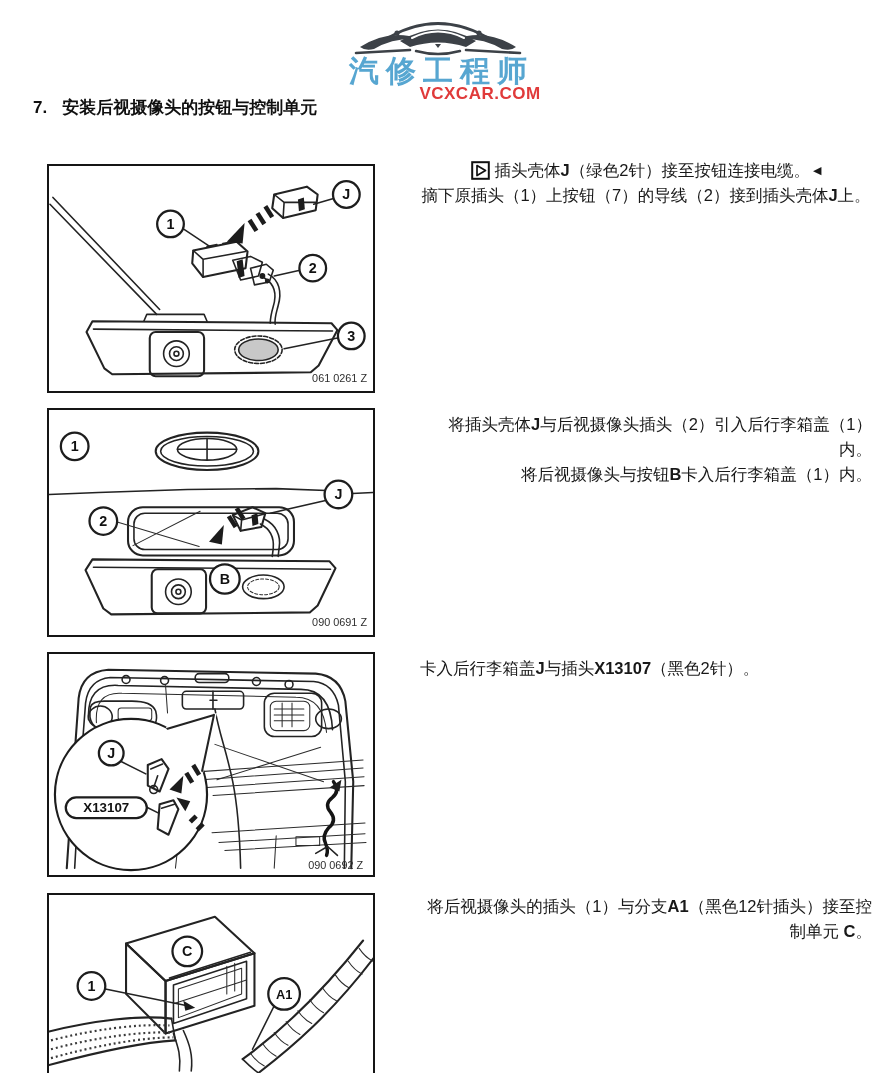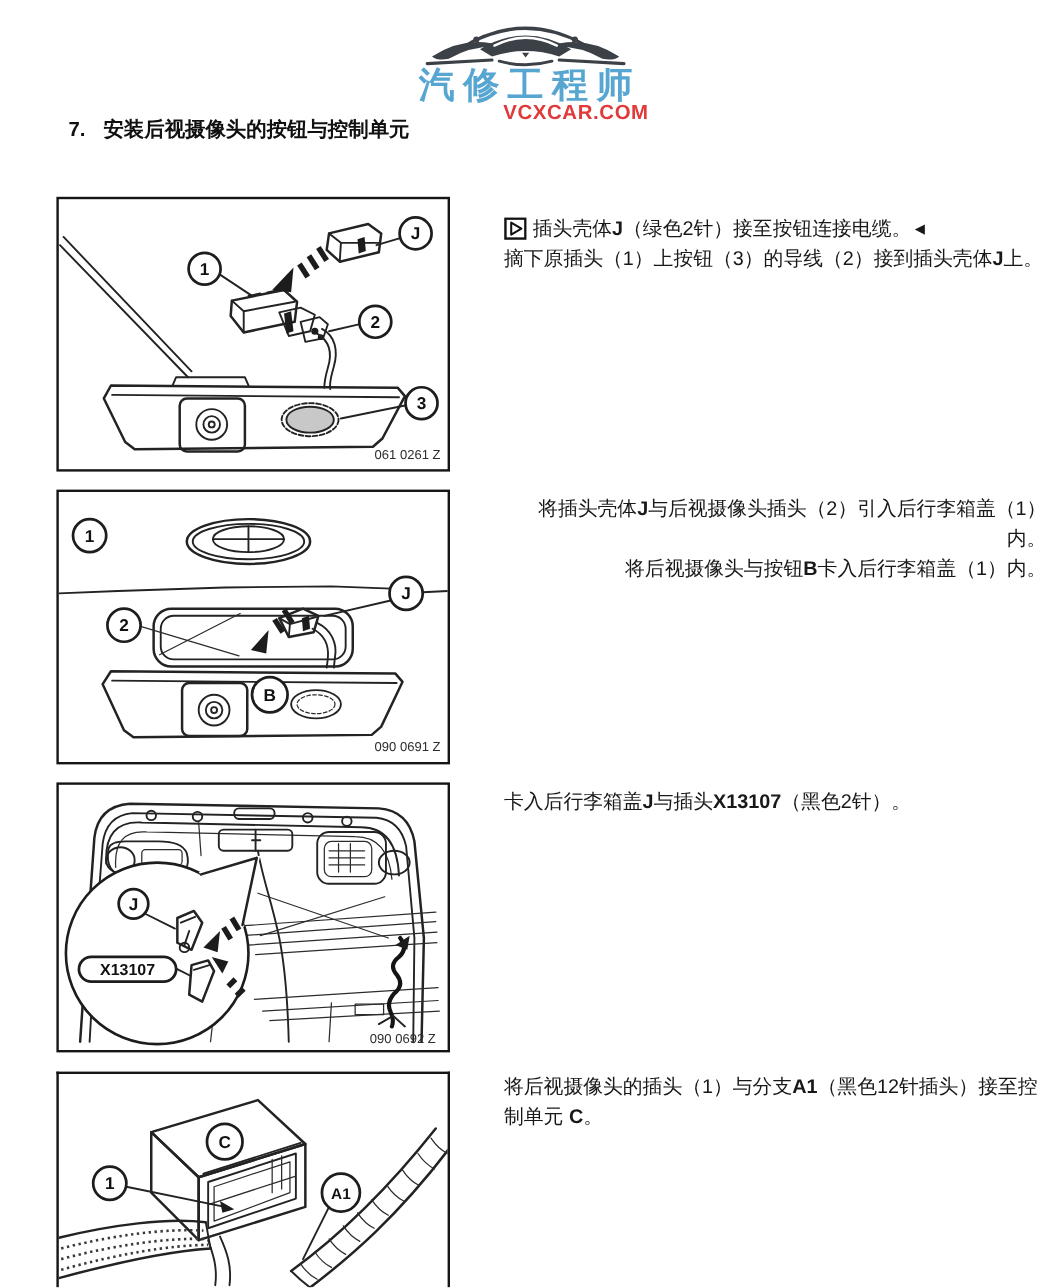--- a/index.html
+++ b/index.html
@@ -7,21 +7,21 @@
         font-family:"Liberation Sans","DejaVu Sans",sans-serif;color:#161616;}
   
   .logo-wrap{position:absolute;left:0;top:0;width:864px;height:104px;text-align:center;}
   .logo-car{position:absolute;left:352px;top:2px;}
   .logo-brand{position:absolute;left:0;top:51px;width:876px;text-align:center;
               font-size:30px;font-weight:bold;letter-spacing:7px;padding-left:7px;
               box-sizing:border-box;color:#57a6d1;}
   .logo-site{position:absolute;left:0;top:84px;width:876px;text-align:center;
              font-size:17px;font-weight:bold;letter-spacing:.5px;color:#e03a3a;margin-left:42px;}
   
-  .heading{position:absolute;left:33px;top:96px;font-size:17px;font-weight:bold;color:#101010;margin-left:24px;}
+  .heading{position:absolute;left:33px;top:96px;font-size:17px;font-weight:bold;color:#101010;}
   .h-num{margin-right:15px;}
   
   .figure{position:absolute;left:47px;width:328px;border:2px solid #151515;
           box-sizing:border-box;background:#fff;}
   .figure svg{display:block;width:100%;height:100%;}
   .cut{border-bottom:none;}
   
   .s {fill:none;stroke:#232323;stroke-width:1.6;stroke-linejoin:round;stroke-linecap:round;}
   .s2{fill:none;stroke:#232323;stroke-width:2.1;stroke-linejoin:round;stroke-linecap:round;}
   .thin{fill:none;stroke:#2c2c2c;stroke-width:1.05;stroke-linejoin:round;stroke-linecap:round;}
@@ -311,46 +311,46 @@
           <circle class="lblc" cx="43" cy="92" r="14"></circle>
           <text class="lblt" x="43" y="97">1</text>
         </g>
       <g>
           <circle class="lblc" cx="238" cy="100" r="16"></circle>
           <text class="lblt lblt-sm" x="238" y="105">A1</text>
         </g>
     </svg>
   </div>
 
-  <div class="text-col" style="top:179px;">
+  <div class="text-col" style="top:158px;text-align:center;">
     <p>
       <span class="note-ic"><svg width="19" height="19" viewBox="0 0 19 19">
             <rect x="1.2" y="1.2" width="16.6" height="16.6" fill="none" stroke="#111" stroke-width="2"></rect>
             <path d="M6,4.5 L14.5,9.5 L6,14.5 Z" fill="none" stroke="#111" stroke-width="1.7" stroke-linejoin="round"></path>
           </svg></span><span>插头壳体</span><b>J</b><span>（绿色2针）接至按钮连接电缆。</span><span class="marker">◀</span>
     </p>
     <p>
-      <span>摘下原插头（1）上按钮（3）的导线（2）接到插头壳体</span><b>J</b><span>上。</span>
+      <span>摘下原插头（1）上按钮（7）的导线（2）接到插头壳体</span><b>J</b><span>上。</span>
     </p>
   </div>
 
   <div class="text-col" style="top:412px;text-align:right;">
     <p>
       <span>将插头壳体</span><b>J</b><span>与后视摄像头插头（2）引入后行李箱盖（1）内。</span>
     </p>
     <p>
       <span>将后视摄像头与按钮</span><b>B</b><span>卡入后行李箱盖（1）内。</span>
     </p>
   </div>
 
   <div class="text-col" style="top:656px;">
     <p>
       <span>卡入后行李箱盖</span><b>J</b><span>与插头</span><b>X13107</b><span>（黑色2针）。</span>
     </p>
   </div>
 
-  <div class="text-col" style="top:894px;">
+  <div class="text-col" style="top:894px;text-align:right;">
     <p>
       <span>将后视摄像头的插头（1）与分支</span><b>A1</b><span>（黑色12针插头）接至控制单元 </span><b>C</b><span>。</span>
     </p>
   </div>
 
 </div>
 
 </body></html>

